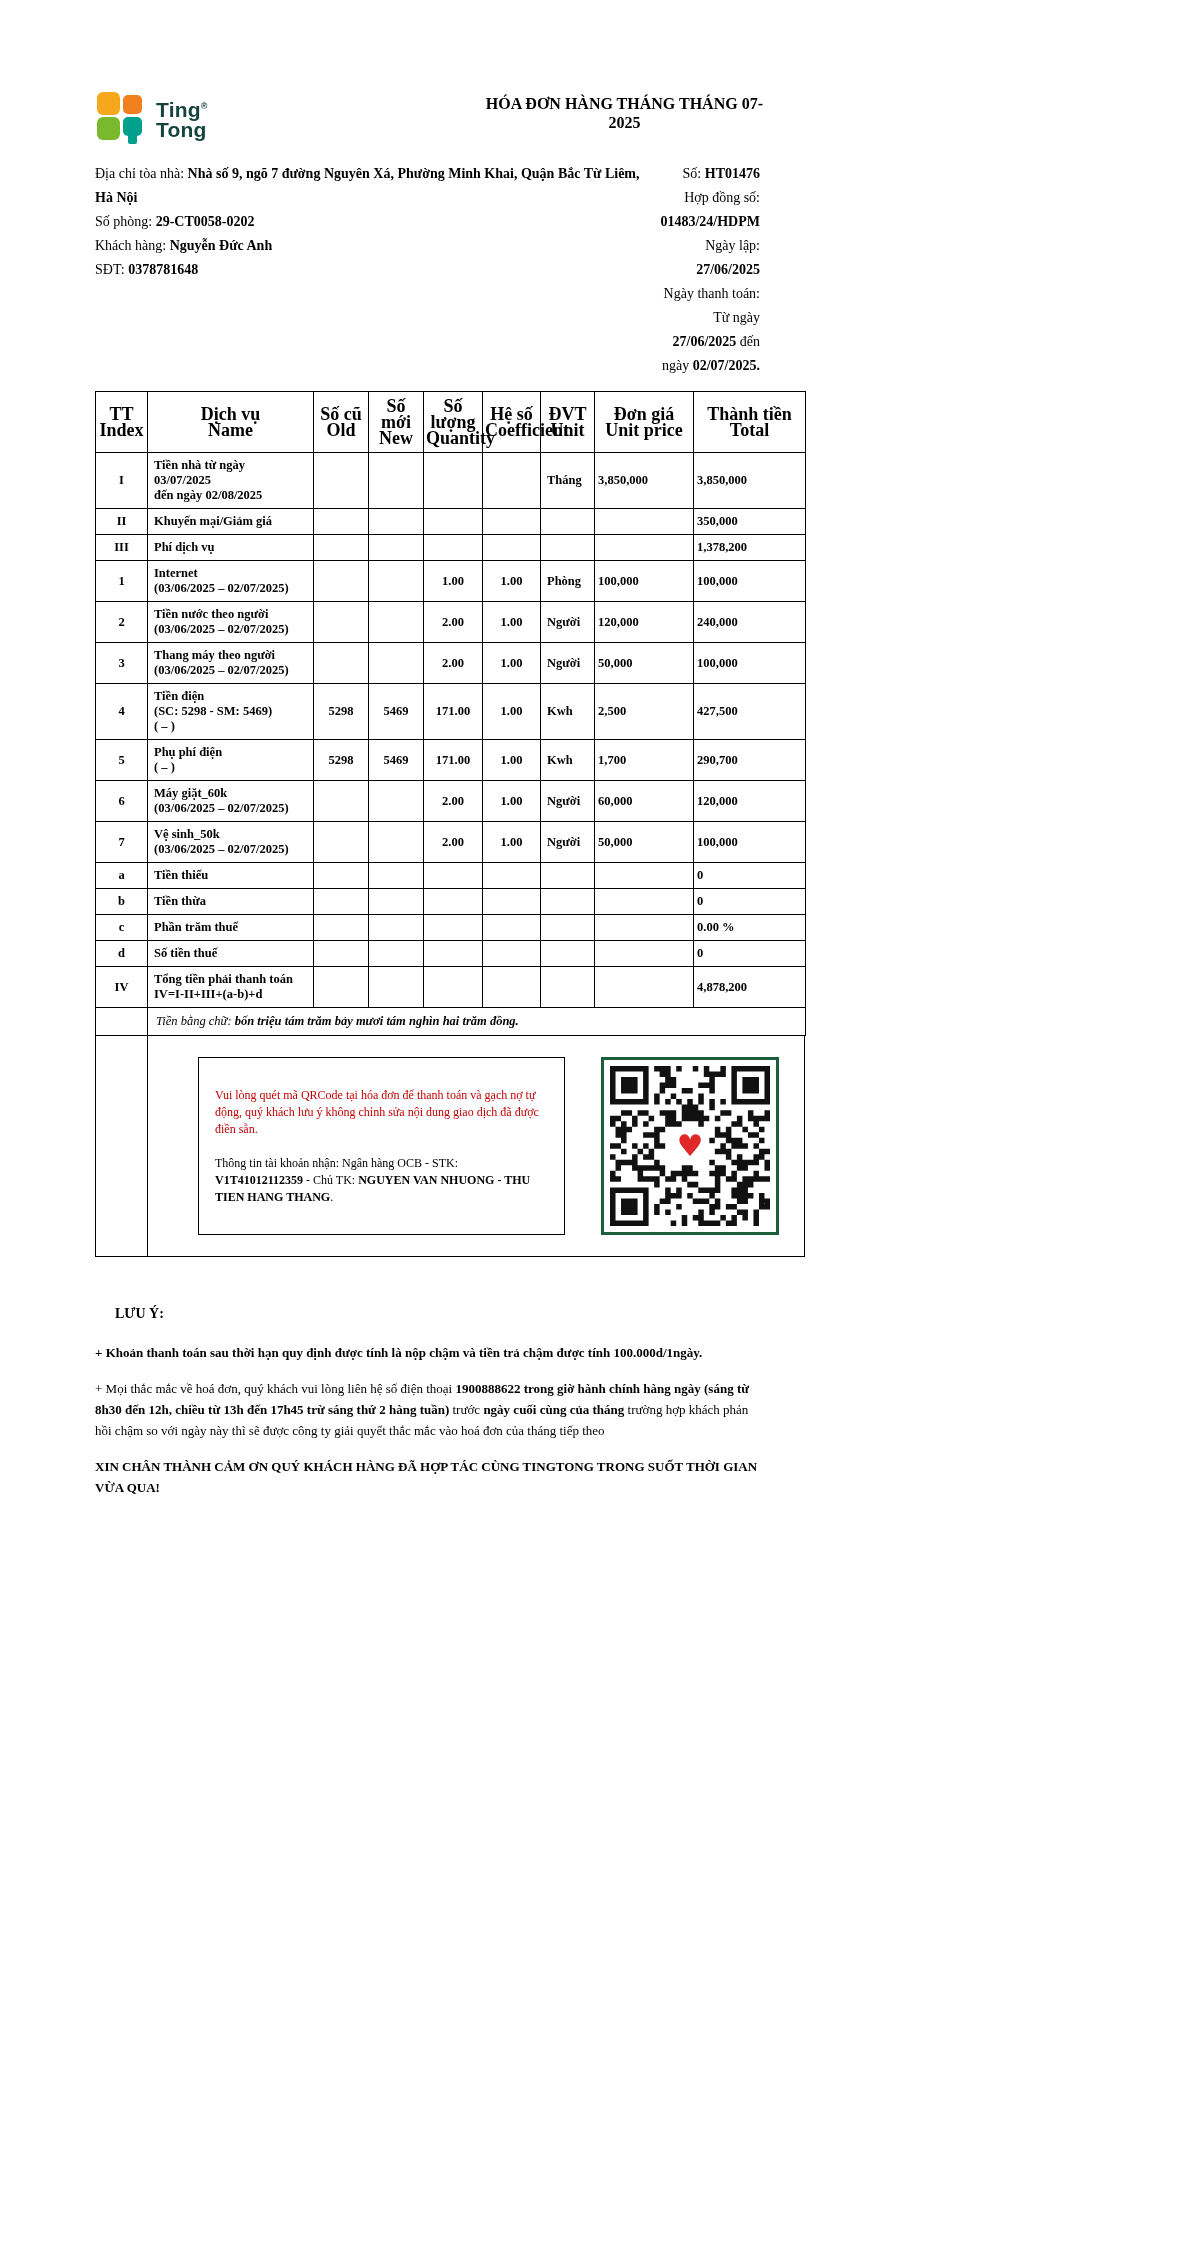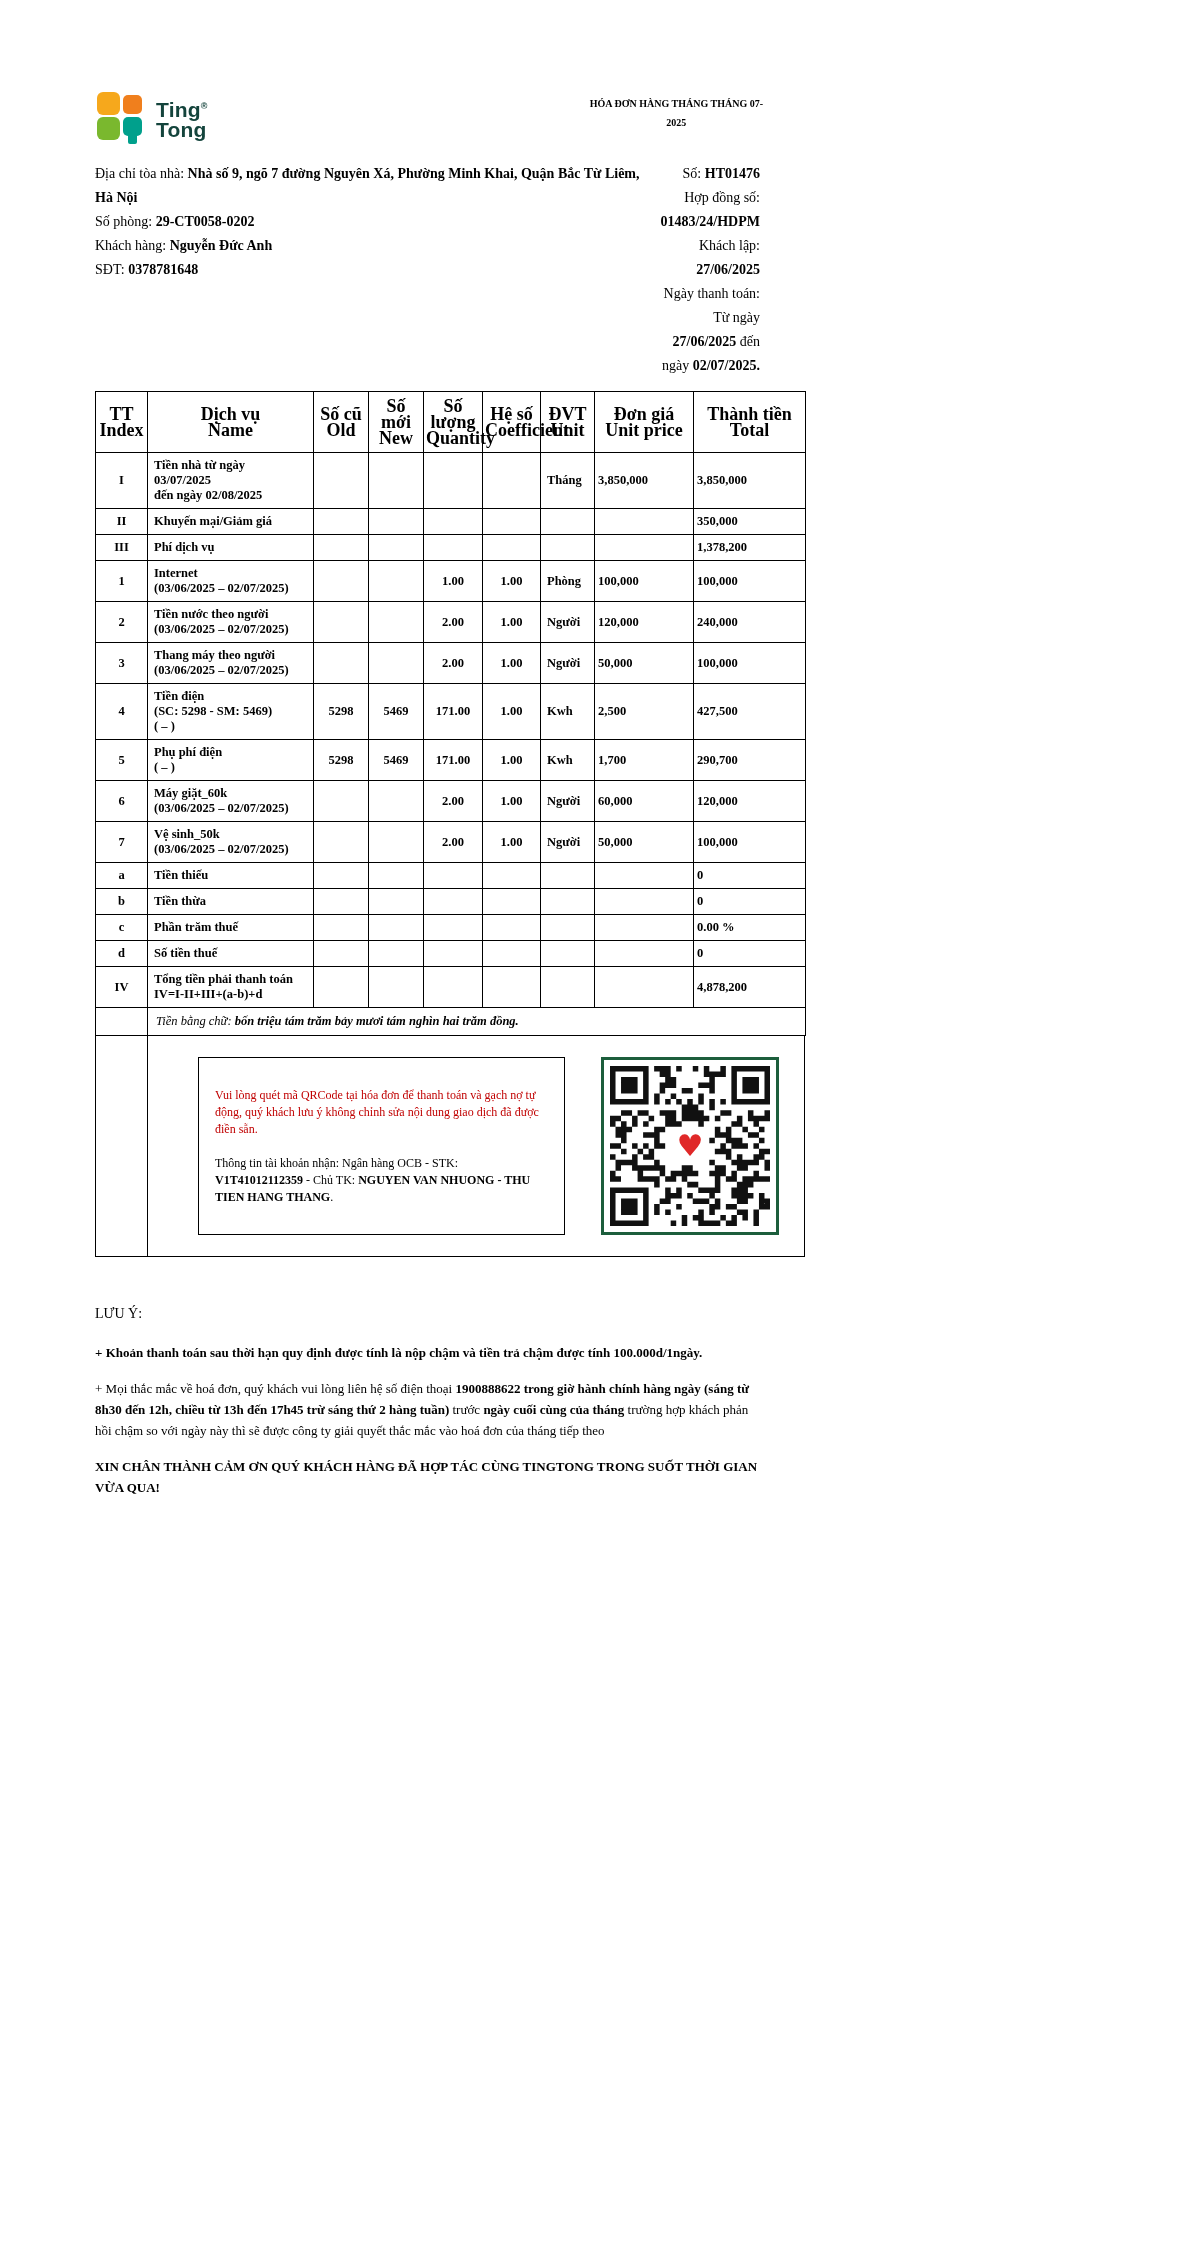--- a/index.html
+++ b/index.html
@@ -12,21 +12,21 @@
   .content { width:710px; margin-left:95px; padding-top:90px; }
 
   
   .top { display:flex; justify-content:space-between; align-items:flex-start; }
   .logo { display:flex; align-items:center; gap:9px; }
   .logo-mark { width:52px; height:56px; position:relative; flex:0 0 auto; }
   .brand { font-family:Liberation Sans, sans-serif; font-weight:bold;
            font-size:21px; line-height:20px; color:var(--logo-text,#14443c); letter-spacing:.2px; }
   .brand sup { font-size:9px; vertical-align:super; }
   .doc-title { white-space:pre-line; text-align:center; font-weight:bold;
-               font-size:10px; line-height:19px; margin-right:42px; margin-top:4px; max-width:320px; }
+               font-size:16px; line-height:19px; margin-right:42px; margin-top:4px; max-width:320px; }
 
   
   .hdr { display:flex; margin-top:16px; font-size:14px; line-height:24px; }
   .hdr-left { width:560px; }
   .hdr-right { flex:1; text-align:right; padding-right:45px; }
   .b { font-weight:bold; }
   .i { font-style:italic; }
 
   
   table { border-collapse:collapse; table-layout:fixed; width:710px; margin-top:13px; }
@@ -50,21 +50,21 @@
   .qr-frame { position:relative; flex:0 0 auto; border:3px solid var(--qr-frame-green,#1c5e3c);
               background:#fff; padding:6px; width:178px; height:178px; }
   .qr-frame svg { display:block; }
   .qr-logo { position:absolute; left:50%; top:50%; transform:translate(-50%,-50%);
              width:36px; height:36px; background:#fff; display:flex; align-items:center; justify-content:center;
              color:var(--qr-heart-red,#e02828); font-size:30px; line-height:30px;
              font-family:"DejaVu Sans",sans-serif; }
 
   
   .notes { margin-top:46px; width:668px; font-size:13px; line-height:21px; }
-  .notes-heading { font-size:14px; font-weight:normal; margin-bottom:18px; }
+  .notes-heading { font-size:14px; font-weight:bold; margin-bottom:18px;margin-left:20px; }
   .note-p { margin-bottom:15px; }
 </style>
 </head>
 <body>
 
 <div class="content">
 
   <div class="top">
     <div class="logo">
       <div class="logo-mark">
@@ -88,21 +88,21 @@
   <div class="hdr">
     <div class="hdr-left" id="hdr-left">
         <div><span>Địa chỉ tòa nhà: </span><span class="b">Nhà số 9, ngõ 7 đường Nguyên Xá, Phường Minh Khai, Quận Bắc Từ Liêm, Hà Nội</span></div>
         <div><span>Số phòng: </span><span class="b">29-CT0058-0202</span></div>
         <div><span>Khách hàng: </span><span class="b">Nguyễn Đức Anh</span></div>
         <div><span>SĐT: </span><span class="b">0378781648</span></div>
       </div>
     <div class="hdr-right" id="hdr-right">
         <div><span>Số: </span><span class="b">HT01476</span></div>
         <div><span>Hợp đồng số: </span><span class="b">01483/24/HDPM</span></div>
-        <div><span>Khách lập: </span><span class="b">27/06/2025</span></div>
+        <div><span>Ngày lập: </span><span class="b">27/06/2025</span></div>
         <div><span>Ngày thanh toán: Từ ngày </span><span class="b">27/06/2025</span><span> đến ngày </span><span class="b">02/07/2025</span><span class="b">.</span></div>
       </div>
   </div>
 
   <table>
     <colgroup>
       <col style="width:52px">
         <col style="width:166px">
         <col style="width:55px">
         <col style="width:55px">

